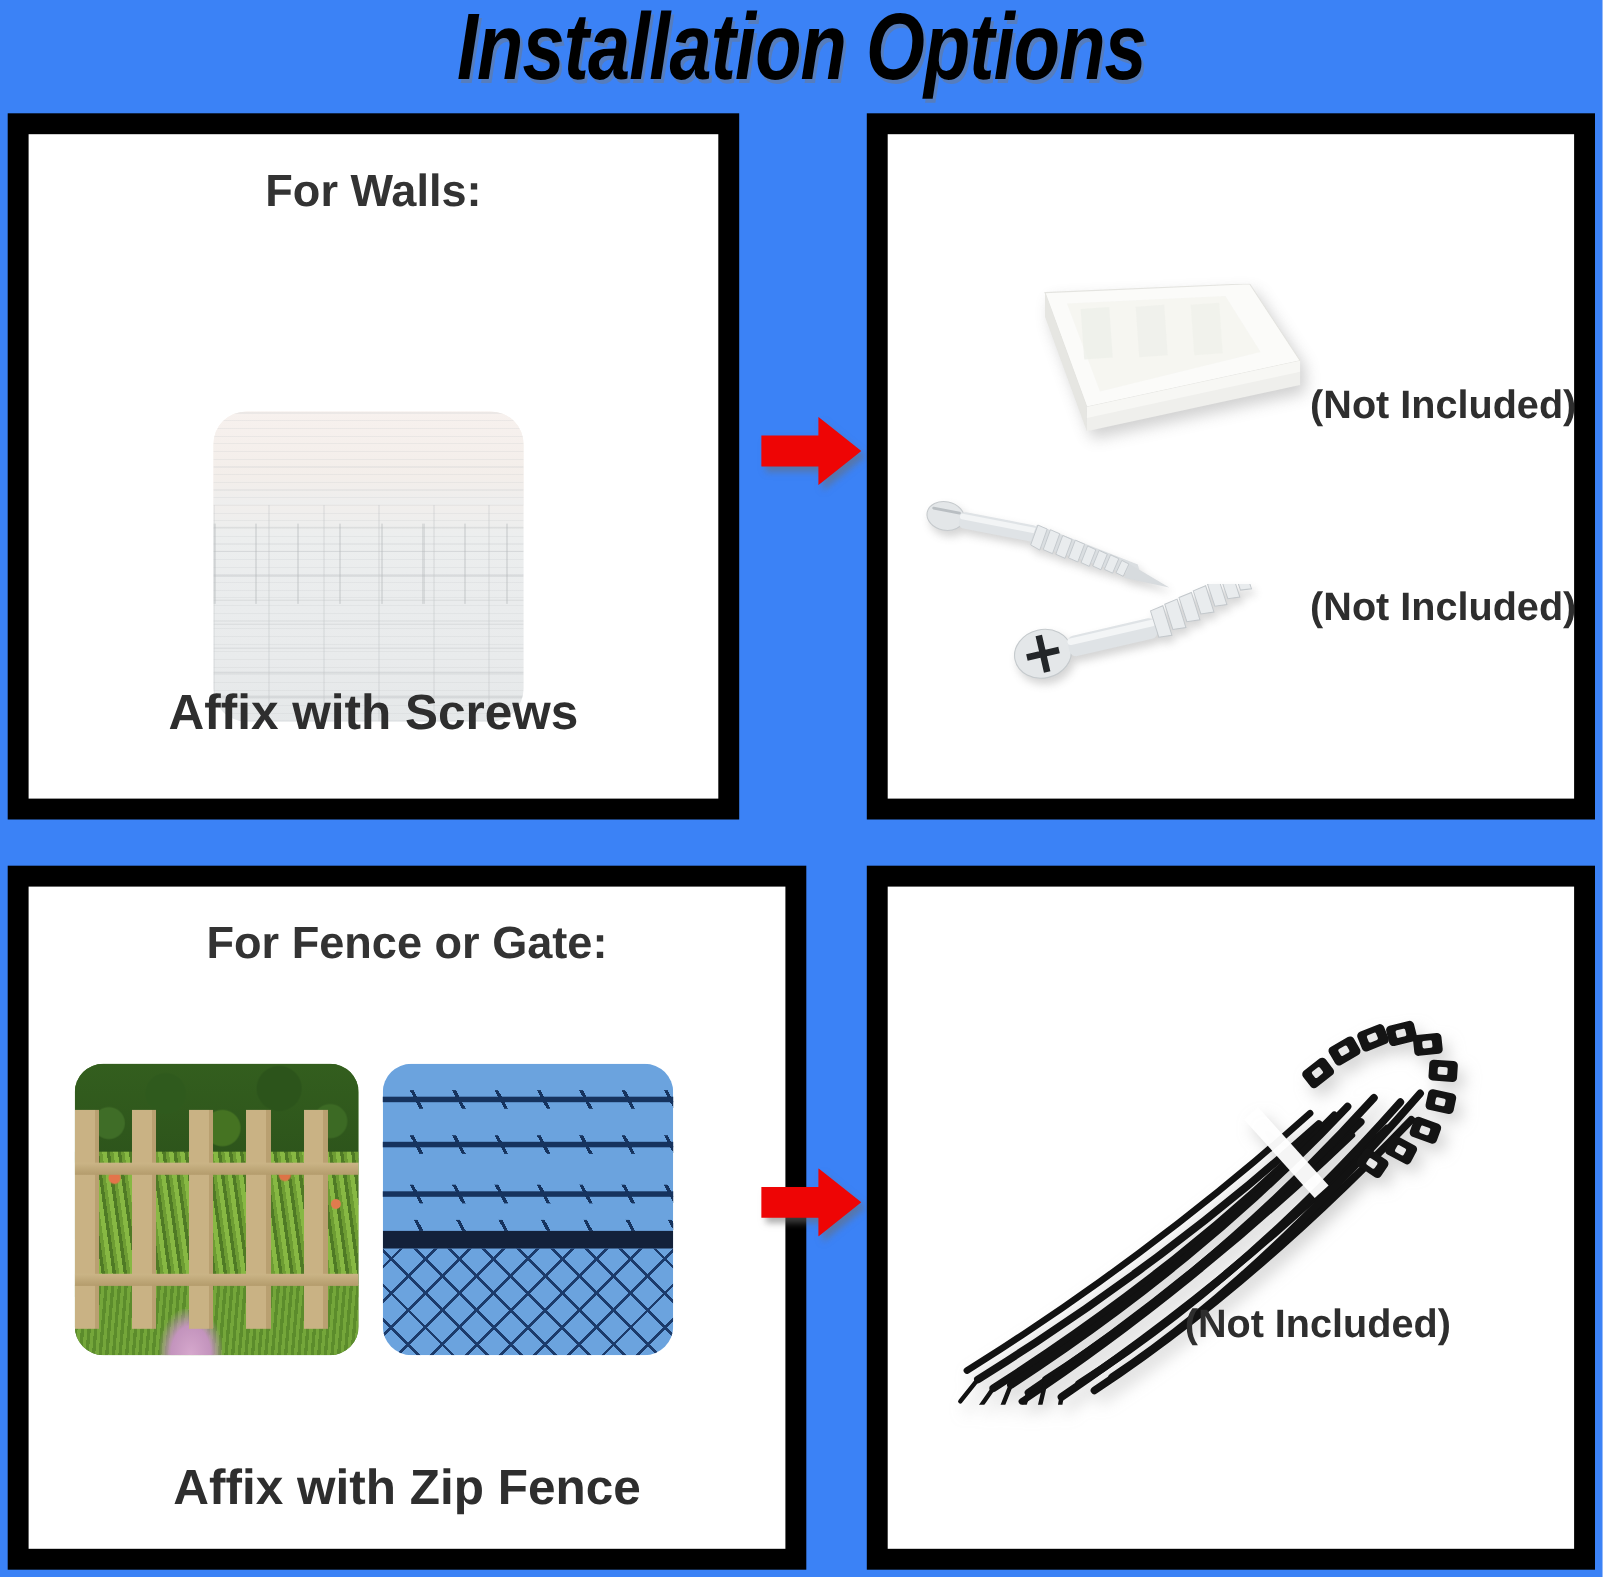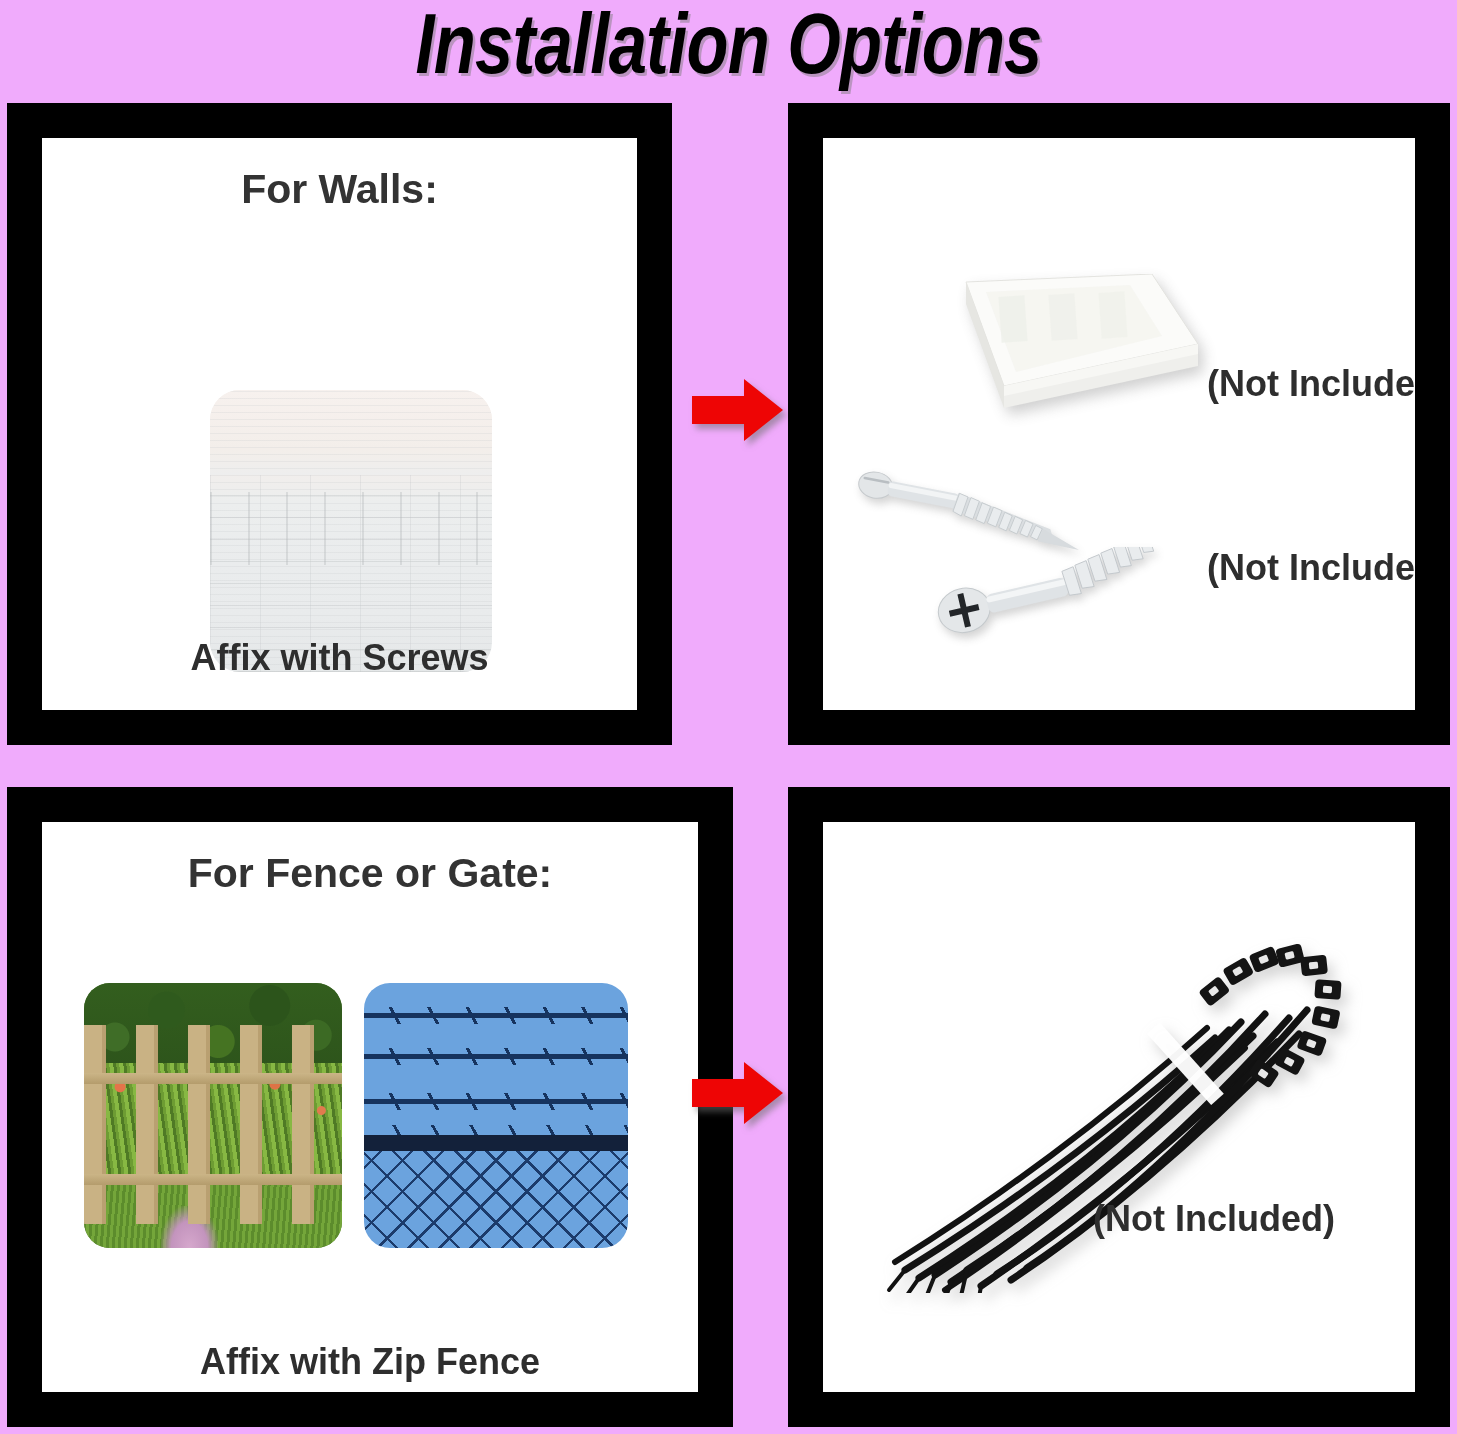--- a/index.html
+++ b/index.html
@@ -7,21 +7,21 @@
     padding: 0;
     background: #ffffff;
   }
   body {
     font-family: "Liberation Sans", sans-serif;
   }
   #infographic {
     position: relative;
     width: 1457px;
     height: 1434px;
-    background: #f0abfc;
+    background: #3b82f6;
     overflow: hidden;
   }
 
   
   .title {
     position: absolute;
     left: 0;
     top: -6px;
     width: 1457px;
     text-align: center;
@@ -35,21 +35,21 @@
     transform-origin: center top;
     white-space: nowrap;
     text-shadow: 3px 3px 0 rgba(120,120,120,0.45);
   }
 
   
   .panel {
     position: absolute;
     background: #000000;
     box-sizing: border-box;
-    padding: 35px;
+    padding: 19px;
   }
   .panel-inner {
     position: relative;
     width: 100%;
     height: 100%;
     background: #ffffff;
     overflow: hidden;
   }
   #panel-walls     { left: 7px;   top: 103px; width: 665px;  height: 642px; }
   #panel-hardware  { left: 788px; top: 103px; width: 662px;  height: 642px; }
@@ -65,21 +65,21 @@
     font-size: 41px;
     font-weight: bold;
     color: #333333;
     letter-spacing: 0px;
   }
   .caption {
     position: absolute;
     left: 0;
     width: 100%;
     text-align: center;
-    font-size: 36px;
+    font-size: 45px;
     font-weight: bold;
     color: #2e2e2e;
     line-height: 1.33;
   }
 
   
   .arrow {
     position: absolute;
     filter: drop-shadow(4px 5px 3px rgba(110,110,110,0.55));
   }

